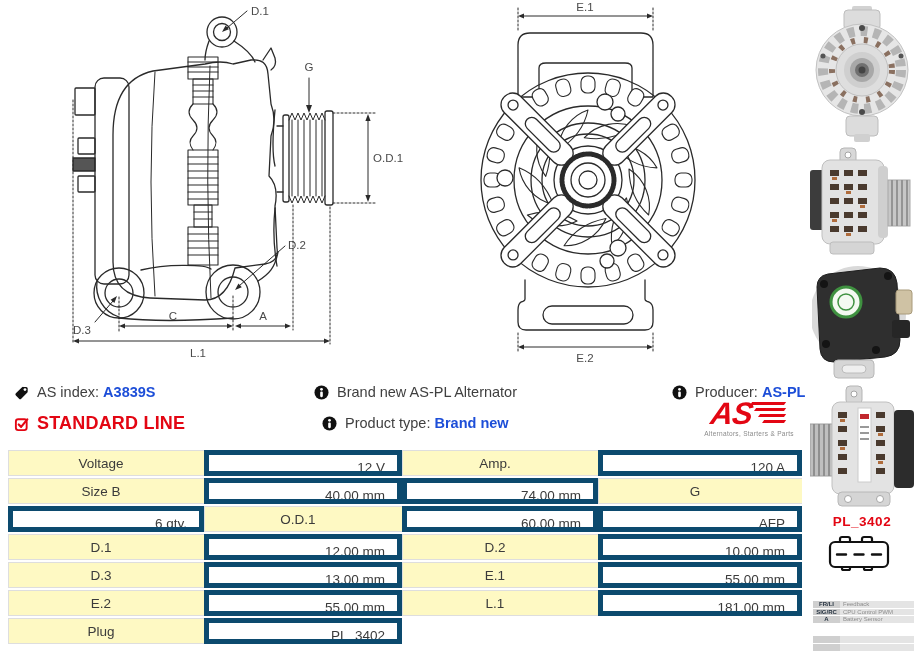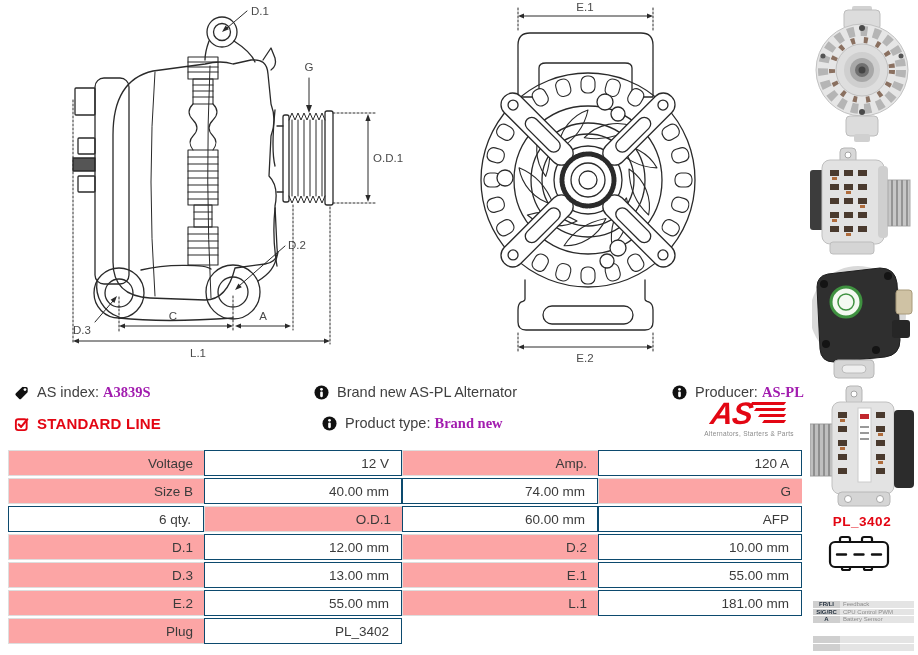--- a/index.html
+++ b/index.html
@@ -3,37 +3,37 @@
 <meta charset="utf-8">
 <style>
   html,body{margin:0;padding:0;background:#fff;}
   #app{position:relative;width:918px;height:655px;background:#ffffff;overflow:hidden;
        font-family:"Liberation Sans",sans-serif;color:#3f3f3f;}
   .abs{position:absolute;}
   svg{display:block;}
   
   .info-item{position:absolute;display:flex;align-items:center;gap:8px;height:20px;
              font-size:14.5px;color:#3f3f3f;white-space:nowrap;}
-  .info-item b{color:#a21caf;font-family:Liberation Serif, serif;}
-  .std-line{color:#e30613;font-weight:bold;font-size:15px;letter-spacing:.2px;}
+  .info-item b{color:#1d4ed8;}
+  .std-line{color:#e30613;font-weight:bold;font-size:18px;letter-spacing:.2px;}
   .icircle{width:15px;height:15px;flex:0 0 15px;}
   
   .logo{position:absolute;left:703px;top:400px;width:92px;height:42px;}
   .logo .asword{position:absolute;left:8px;top:-4px;font-style:italic;font-weight:bold;
                 font-size:31px;color:#e30613;transform:skewX(-8deg);letter-spacing:-1px;}
   .logo .bar{position:absolute;background:#e30613;height:3.2px;transform:skewX(-35deg);}
   .logo .tagline{position:absolute;left:0;top:30px;width:92px;text-align:center;
                  font-size:6.5px;color:#8a8a8a;letter-spacing:.3px;}
   
   .spec-table{position:absolute;left:8px;top:450px;width:800px;
               display:grid;grid-template-columns:196px 198px 196px 204px;
               grid-auto-rows:26px;row-gap:2px;column-gap:0;font-size:13.5px;}
   .spec-table .cell{line-height:26px;text-align:right;overflow:hidden;}
-  .spec-table .lab{background:#fca5a5;color:#3b3b3b;padding-right:11px;border:1px solid #dedede;border-right:none;}
-  .spec-table .val{background:#ffffff;color:#3b3b3b;padding-right:12px;border:1px solid #0c4a6e;}
+  .spec-table .lab{background:#fef9c3;color:#3b3b3b;padding-right:11px;border:1px solid #dedede;border-right:none;text-align:center;}
+  .spec-table .val{background:#ffffff;color:#3b3b3b;padding-right:12px;border:5px solid #0c4a6e;}
   
   .plug-title{position:absolute;left:812px;top:514px;width:100px;text-align:center;
               color:#e30613;font-weight:bold;font-size:13.5px;letter-spacing:.5px;}
   .pin-labels{position:absolute;left:810px;top:573px;width:104px;text-align:center;
               font-weight:bold;color:#1c1c1c;font-size:11.5px;line-height:13px;letter-spacing:1px;}
   .plug-legend{position:absolute;left:813px;top:601px;width:101px;}
   .plug-legend .lrow{display:flex;margin-bottom:1px;}
   .plug-legend .lkey{width:25px;background:#cfcfcf;color:#24313f;font-weight:bold;
                      font-size:6px;line-height:6.5px;text-align:center;padding:0 1px;}
   .plug-legend .lval{flex:1;background:#e4e4e4;color:#8d8d8d;font-size:6px;line-height:6.5px;

